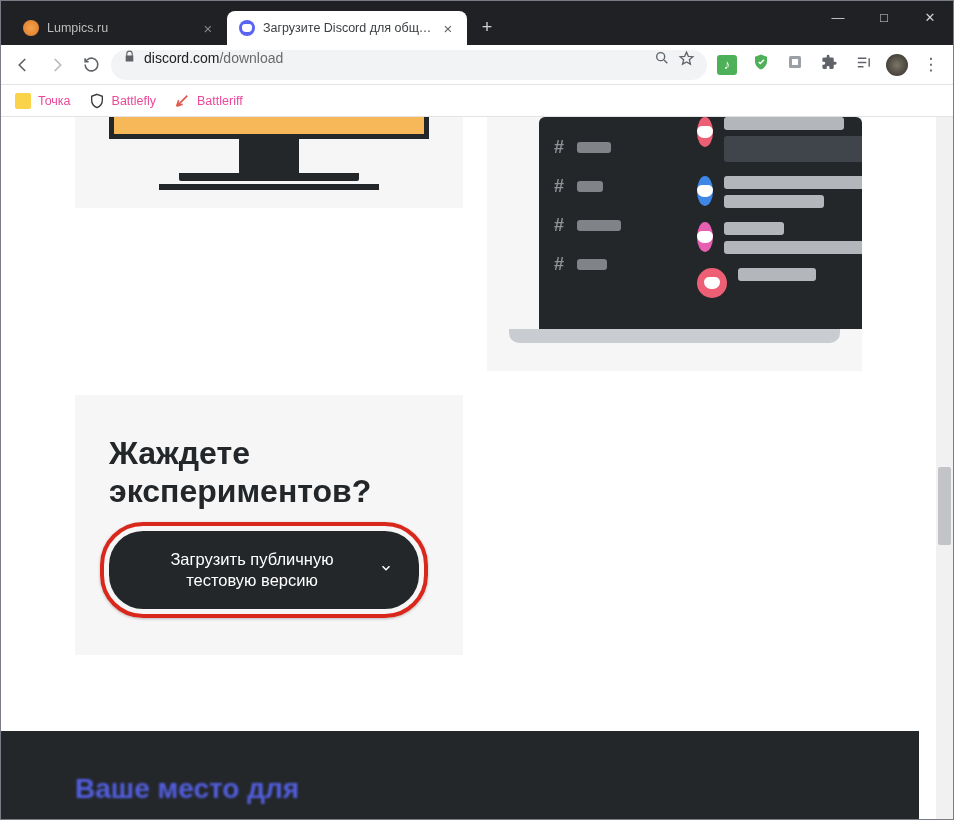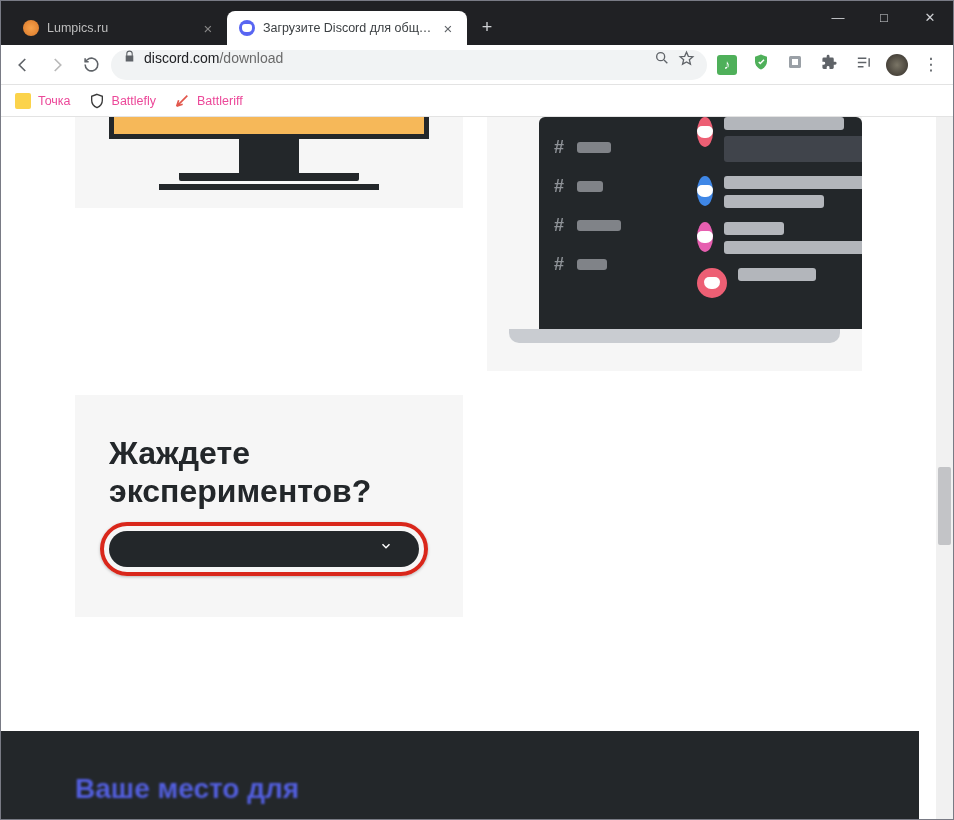--- a/index.html
+++ b/index.html
@@ -283,20 +283,21 @@
             </div>
           </div>
           <div class="laptop-base"></div>
         </div>
       </div>
 
       <div class="ptb-card">
         <h2 class="ptb-title">Жаждете экспериментов?</h2>
         <div class="ptb-btn-wrap">
           <button class="ptb-btn">
+            <span class="lbl">Загрузить публичную тестовую версию</span>
             <span class="chev">
               <svg width="14" height="14" viewBox="0 0 24 24" fill="none" stroke="#fff" stroke-width="2.5">
                   <path d="M6 9l6 6 6-6"></path>
                 </svg>
             </span>
           </button>
           <div class="ptb-highlight"></div>
         </div>
       </div>
 

